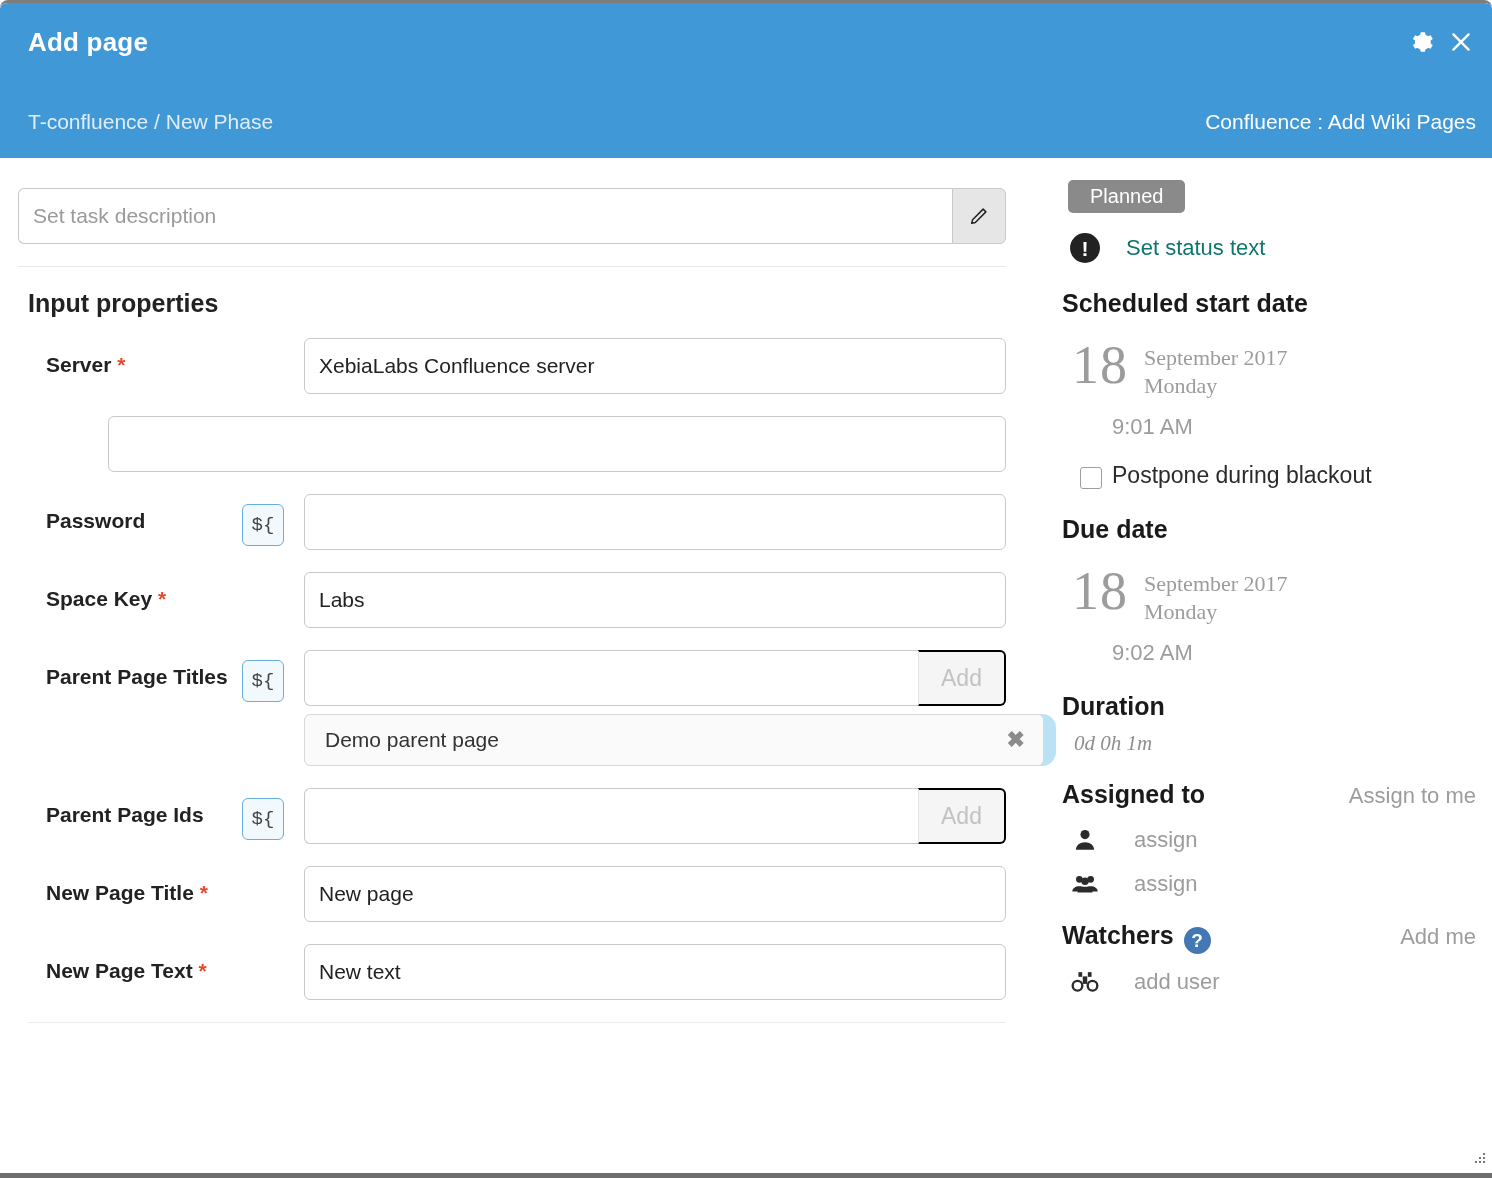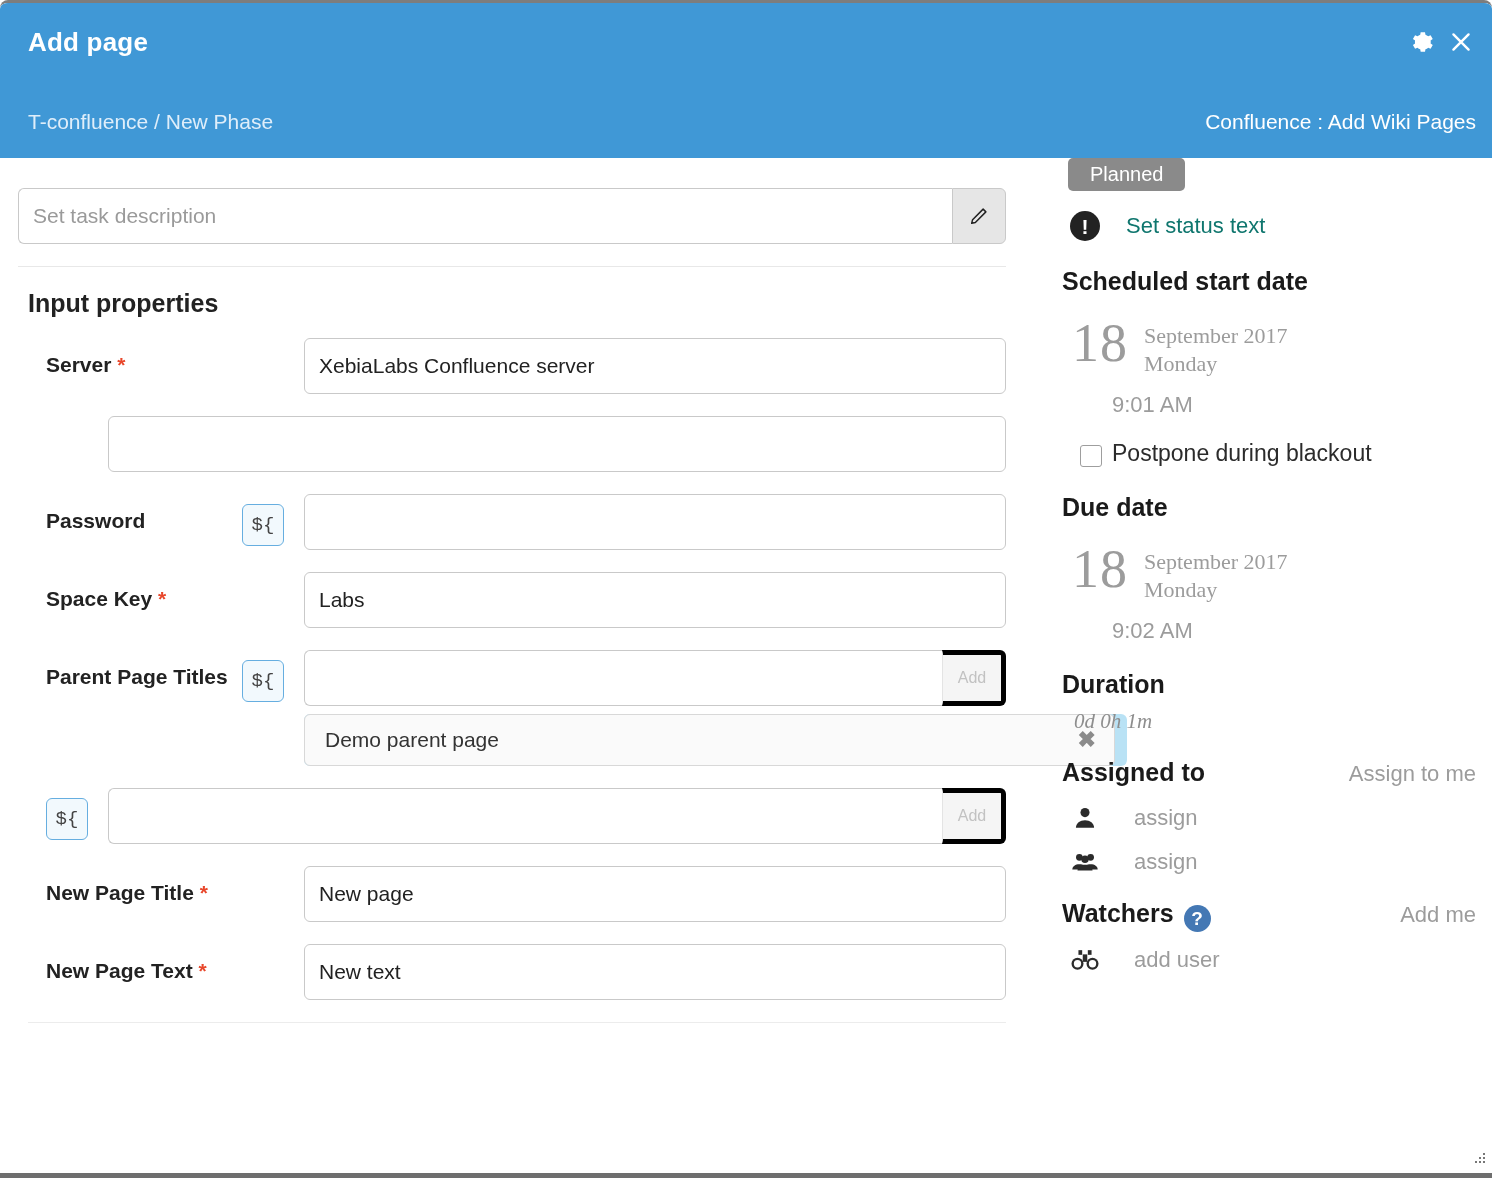--- a/index.html
+++ b/index.html
@@ -82,20 +82,21 @@
   }
   .left-pane {
     width: 1034px;
     padding: 0;
     position: relative;
     box-sizing: border-box;
   }
   .right-pane {
     flex: 1;
     position: relative;
+    padding-top: 22px;
     padding-left: 28px;
     box-sizing: border-box;
   }
 
   
   .desc-row {
     display: flex;
     margin: 30px 28px 0 18px;
     height: 56px;
   }
@@ -196,41 +197,41 @@
     box-sizing: border-box;
   }
   .txt::placeholder { color: #9a9a9a; }
 
   .with-add { display: flex; }
   .with-add .txt {
     border-radius: 6px 0 0 6px;
     border-right: none;
   }
   .add-btn {
-    width: 64px;
+    width: 88px;
     flex: none;
     height: 56px;
-    border: 5px solid #000000;
+    border: 2px solid #000000;
     border-left: 1px solid #e4e4e4;
     border-radius: 0 6px 6px 0;
     background: #f5f5f5;
     color: #c2c2c2;
-    font-size: 16px;
+    font-size: 23px;
     display: flex;
     align-items: center;
     justify-content: center;
     cursor: pointer;
     box-sizing: border-box;
   }
   .chip-wrap {
     margin-top: 8px;
     background: #b9e2f5;
-    border-radius: 6px;
+    border-radius: 14px;
     padding-right: 12px;
-    width: 823px;
+    width: 752px;
     box-sizing: border-box;
   }
   .chip {
     display: flex;
     align-items: center;
     justify-content: space-between;
     height: 52px;
     background: #fafafa;
     border: 1px solid #d8d8d8;
     border-radius: 6px;
@@ -495,20 +496,21 @@
             <div class="chip-wrap">
               <div class="chip">
                 <span class="chip-label">Demo parent page</span>
                 <span class="chip-x">✖</span>
               </div>
             </div>
           </div>
         </div>
 
         <div class="frow">
+          <div class="flabel">Parent Page Ids</div>
           <div class="var-btn">${</div>
           <div class="fctl">
             <div class="with-add">
               <input class="txt" type="text" value="" style="">
               <div class="add-btn">Add</div>
             </div>
           </div>
         </div>
 
         <div class="frow">

